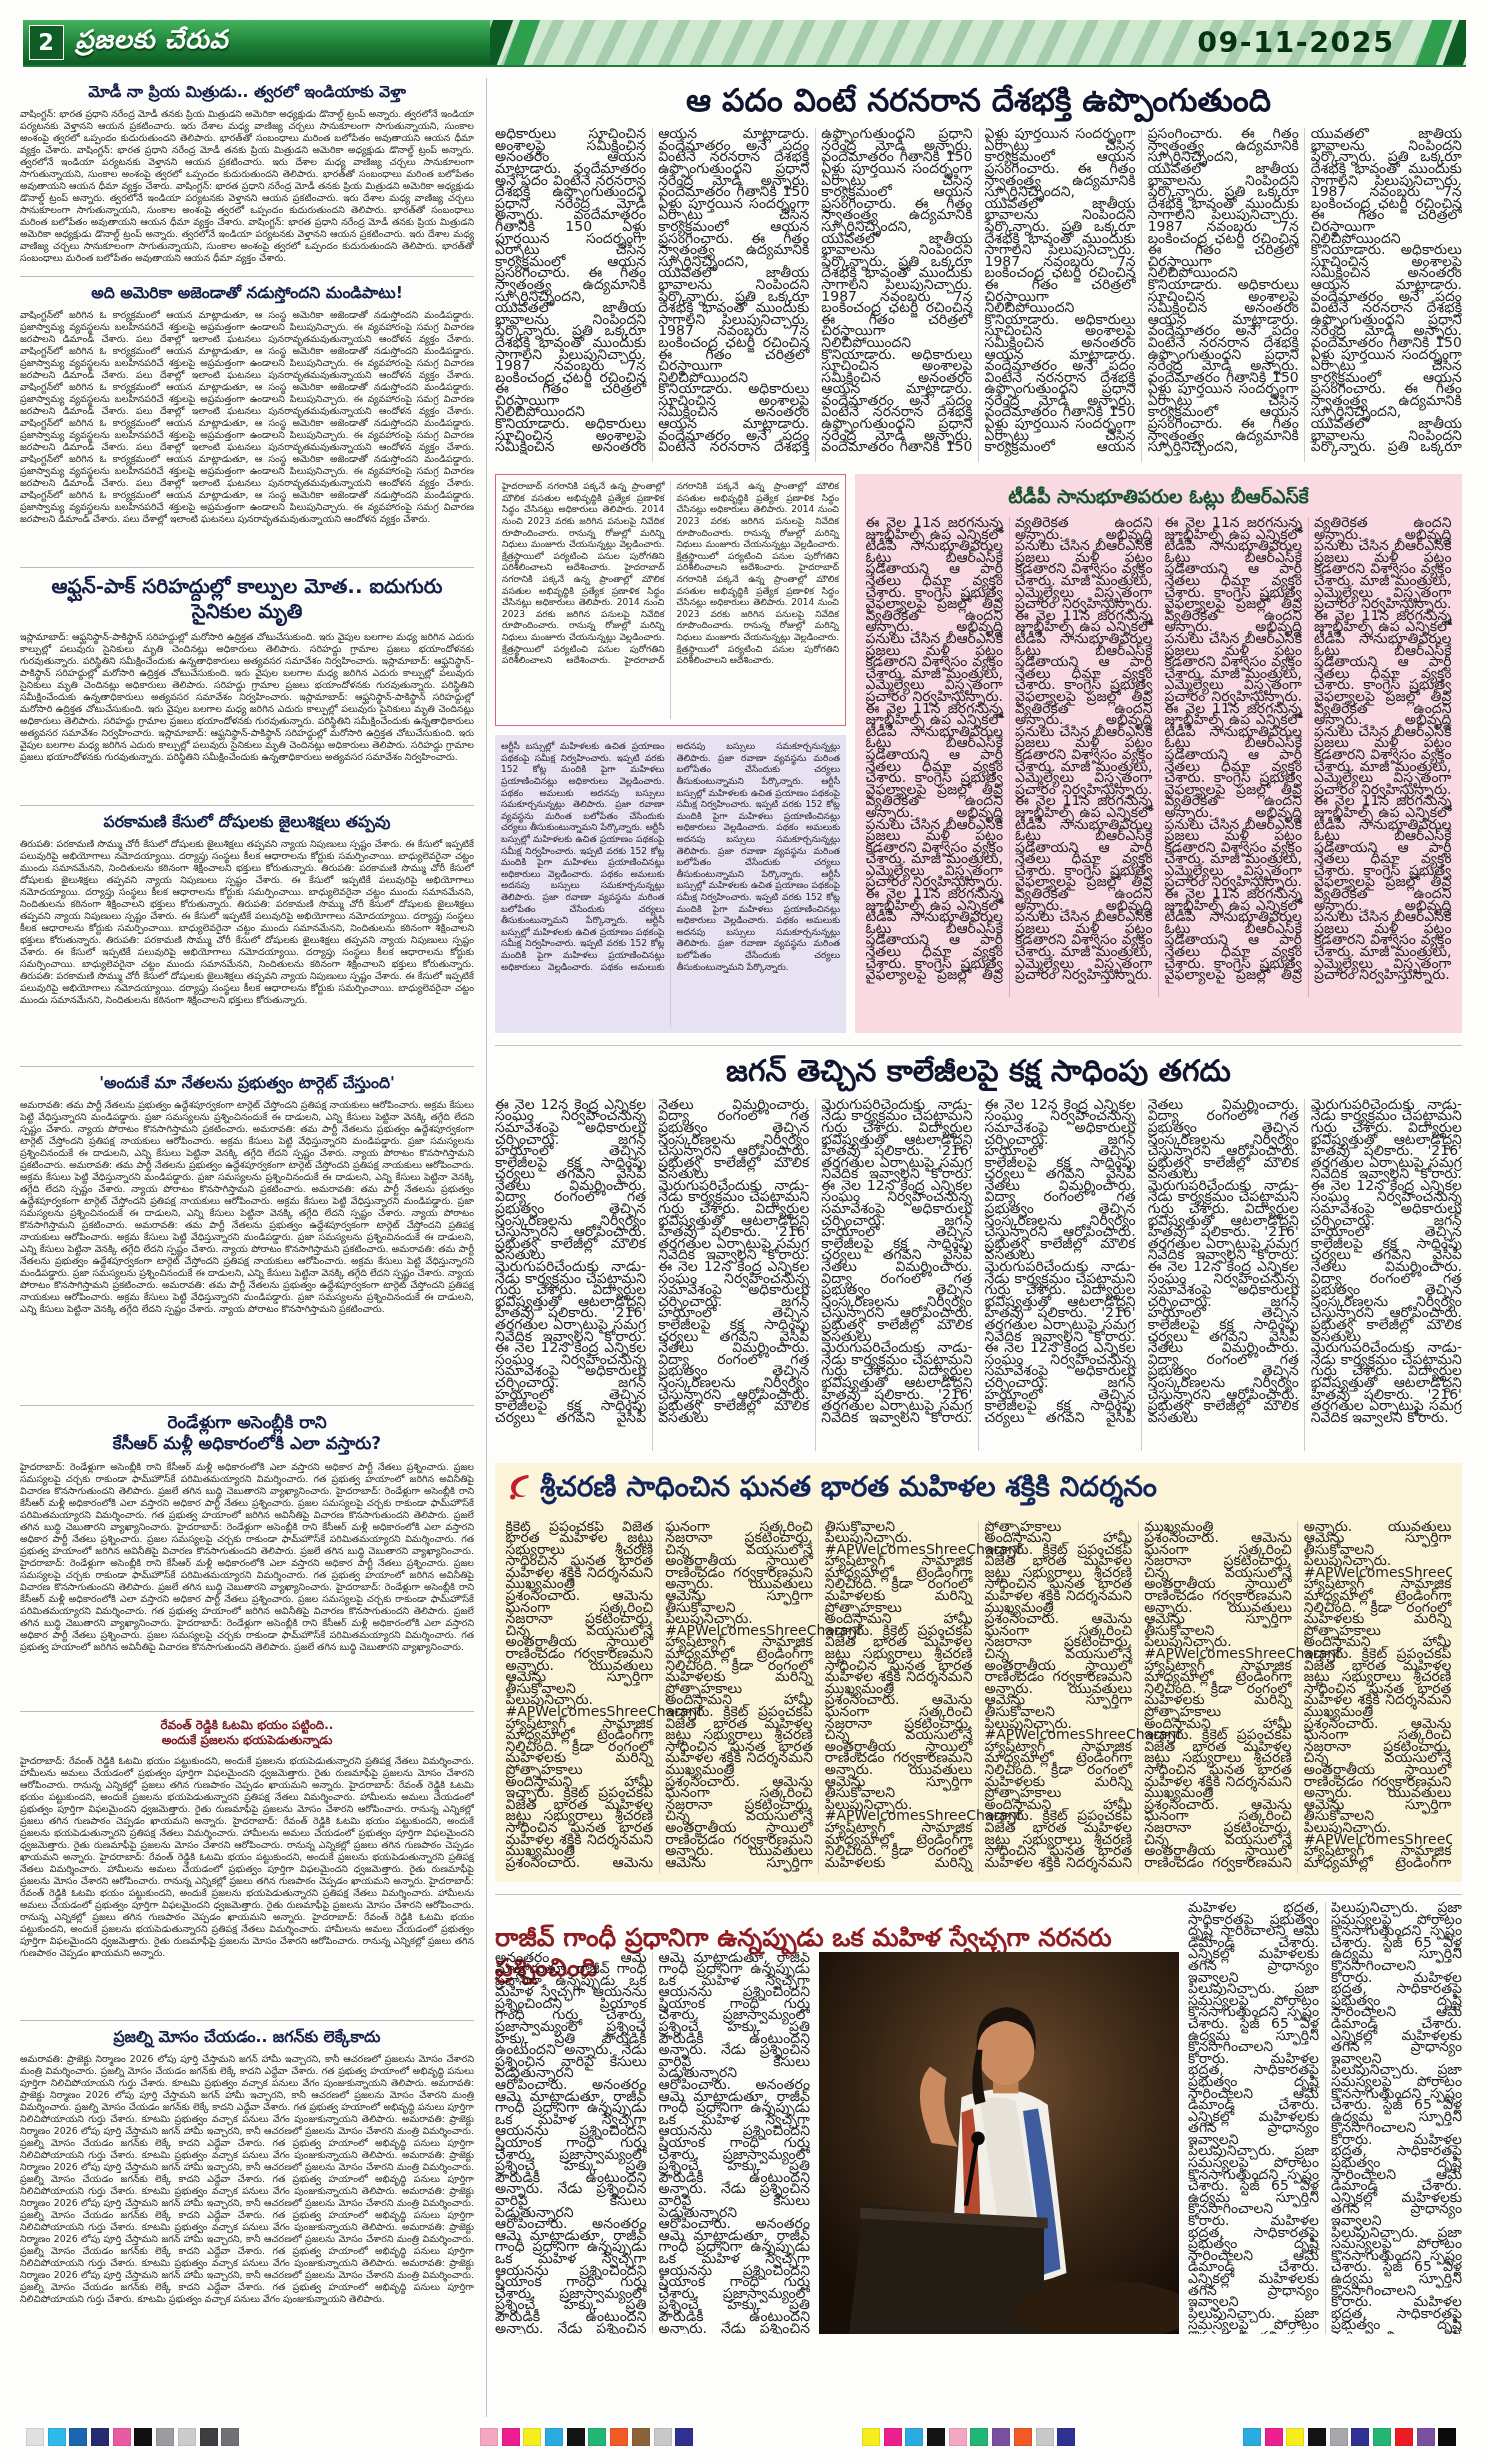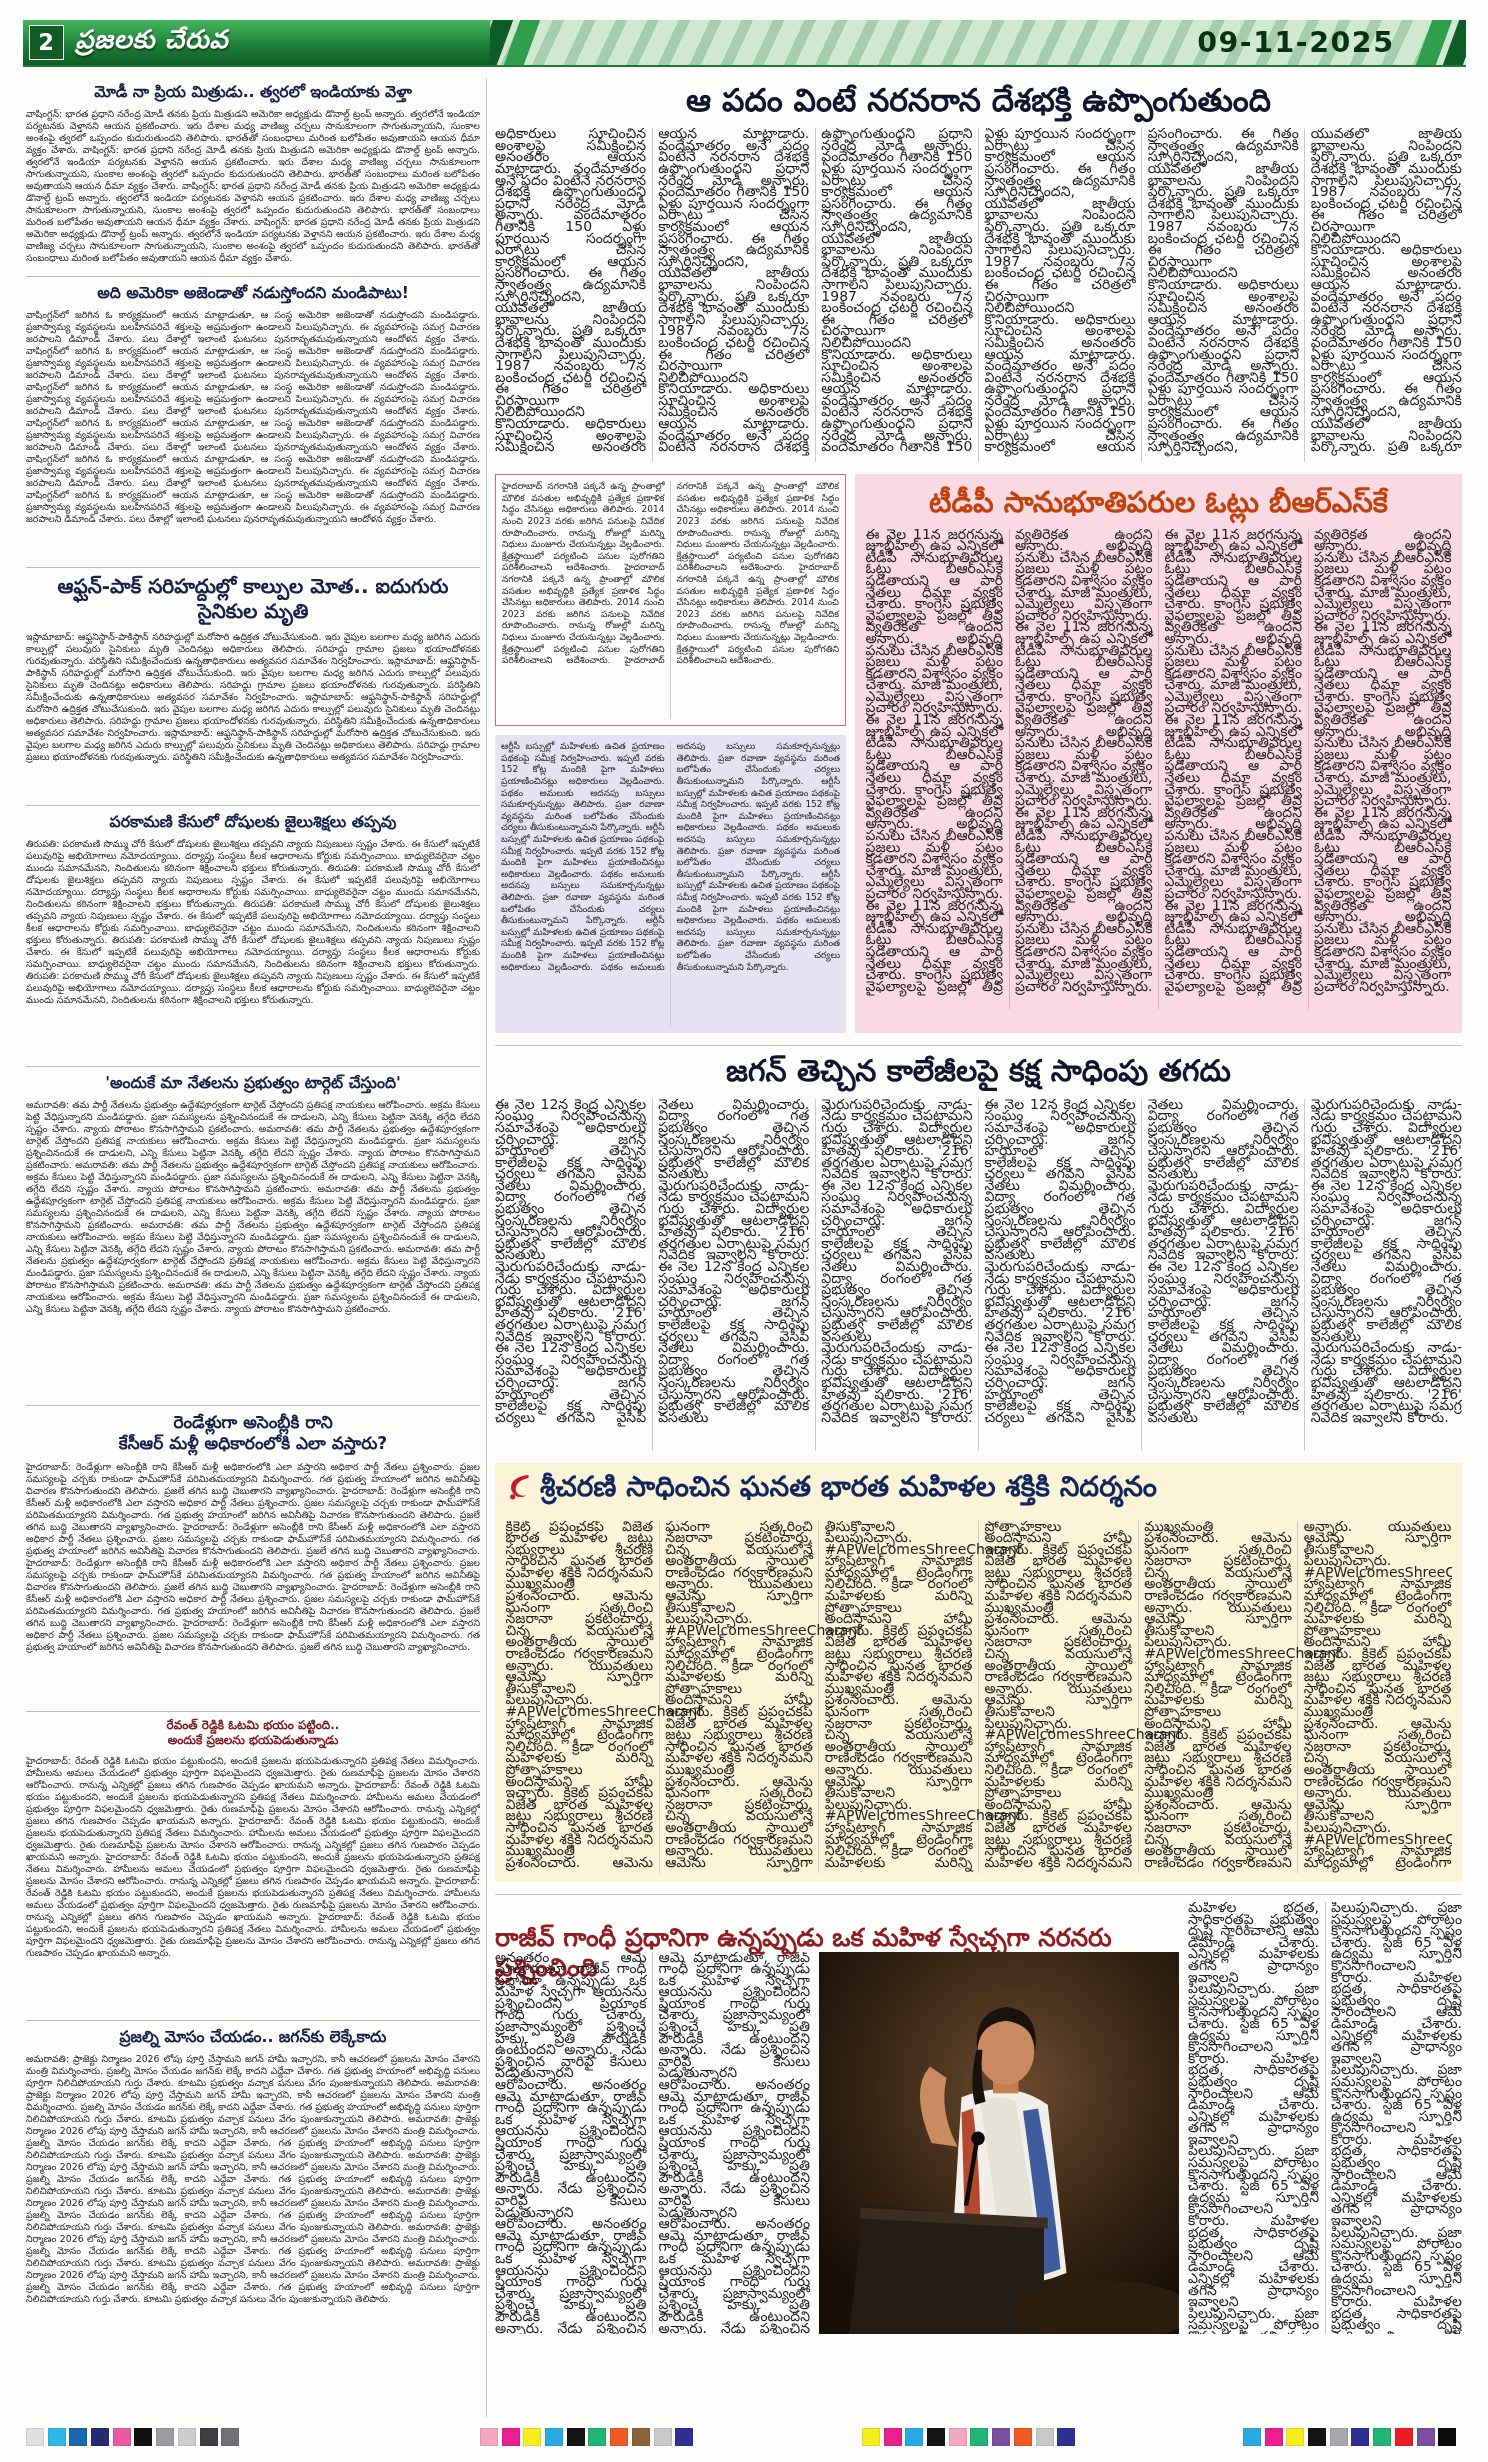--- a/index.html
+++ b/index.html
@@ -17,38 +17,38 @@
     background:#cfe8cf;
     background-image:repeating-linear-gradient(115deg,rgba(23,112,45,.22) 0 10.5px,rgba(23,112,45,0) 10.5px 28.5px);}
   .chev{position:absolute;top:0;bottom:0;width:19.5px;transform:skewX(-20deg);}
   .chev.c1{left:-4.5px;background:#0d5c26;}
   .chev.c2{left:22.5px;background:#2f9e4f;}
   .chev.c3{right:22.5px;background:#2f9e4f;}
   .chev.c4{right:-4.5px;background:#0d5c26;}
   .mh-date{color:#07320f;font-size:28.5px;font-weight:bold;letter-spacing:1.5px;}
   
   .vrule{position:absolute;left:486px;top:78px;bottom:45px;width:0.7px;background:#c3c3c3;}
-  .rail{position:absolute;left:26px;top:76px;width:454px;}
+  .rail{position:absolute;left:20px;top:76px;width:454px;}
   .rail article{overflow:hidden;border-bottom:0.7px solid #b9b9b9;padding:4.5px 0 7.5px;box-sizing:border-box;}
   .rail article:last-child{border-bottom:none;}
   .rail-h{font-weight:bold;color:#14204a;text-align:center;margin:1.5px 0 6.7px;white-space:pre-line;line-height:1.25;}
   .rail-h.maroon{color:#7d1a20;}
   .rail-b{font-size:9.4px;line-height:12px;text-align:justify;color:#1d1d1d;}
   
   .main{position:absolute;left:495px;top:80px;width:967px;}
   .h1{font-weight:bold;text-align:center;color:#10142e;margin:1.5px 0 10.5px;line-height:1.15;}
   .newsbody{text-align:justify;overflow:hidden;font-size:14px;line-height:11.6px;column-gap:12px;column-rule:0.7px solid #cbcbcb;color:#1d1d1d;}
   .sec-top .h1{font-size:31.5px;}
   .sec-top .newsbody{height:334px;column-count:6;}
   .midrow{display:flex;gap:9px;margin-top:12px;}
   .mid-left{width:351px;flex:0 0 351px;}
   .boxed{border:1.5px solid #e0607e;padding:6px;height:252px;column-count:2;box-sizing:border-box;}
   .lav{margin-top:9px;background:#e7e2f2;padding:6px;height:298px;column-count:2;box-sizing:border-box;}
   .brs{flex:1;background:#f9d9e2;padding:7.5px 10.5px;box-sizing:border-box;height:559px;}
-  .brs .h1{font-size:29px;color:#c2410c;margin:4.5px 0 9px;}
+  .brs .h1{font-size:19px;color:#14532d;margin:4.5px 0 9px;}
   .brs .newsbody{height:480px;column-count:4;column-rule:0.7px solid #d9aebc;}
   .sec-jagan{margin-top:12px;border-top:0.7px solid #c3c3c3;padding-top:6px;}
   .sec-jagan .h1{font-size:30px;}
   .sec-jagan .newsbody{height:352px;column-count:6;}
   .sec-cream{margin-top:12px;background:#fcf4d9;padding:9px 10.5px;box-sizing:border-box;}
   .cream-h{display:flex;align-items:center;gap:9px;font-size:28px;color:#12265e;font-weight:bold;line-height:1.1;}
   .flourish{flex:0 0 25.5px;}
   .sec-cream .newsbody{margin-top:18px;height:352px;column-count:6;}
   .sec-rajiv{position:relative;margin-top:12px;height:433px;border-top:0.7px solid #c3c3c3;padding-top:6px;}
   .rajiv-h{position:absolute;top:7.5px;left:0;width:679px;font-size:25px;font-weight:bold;color:#8f1d22;line-height:1.2;}

